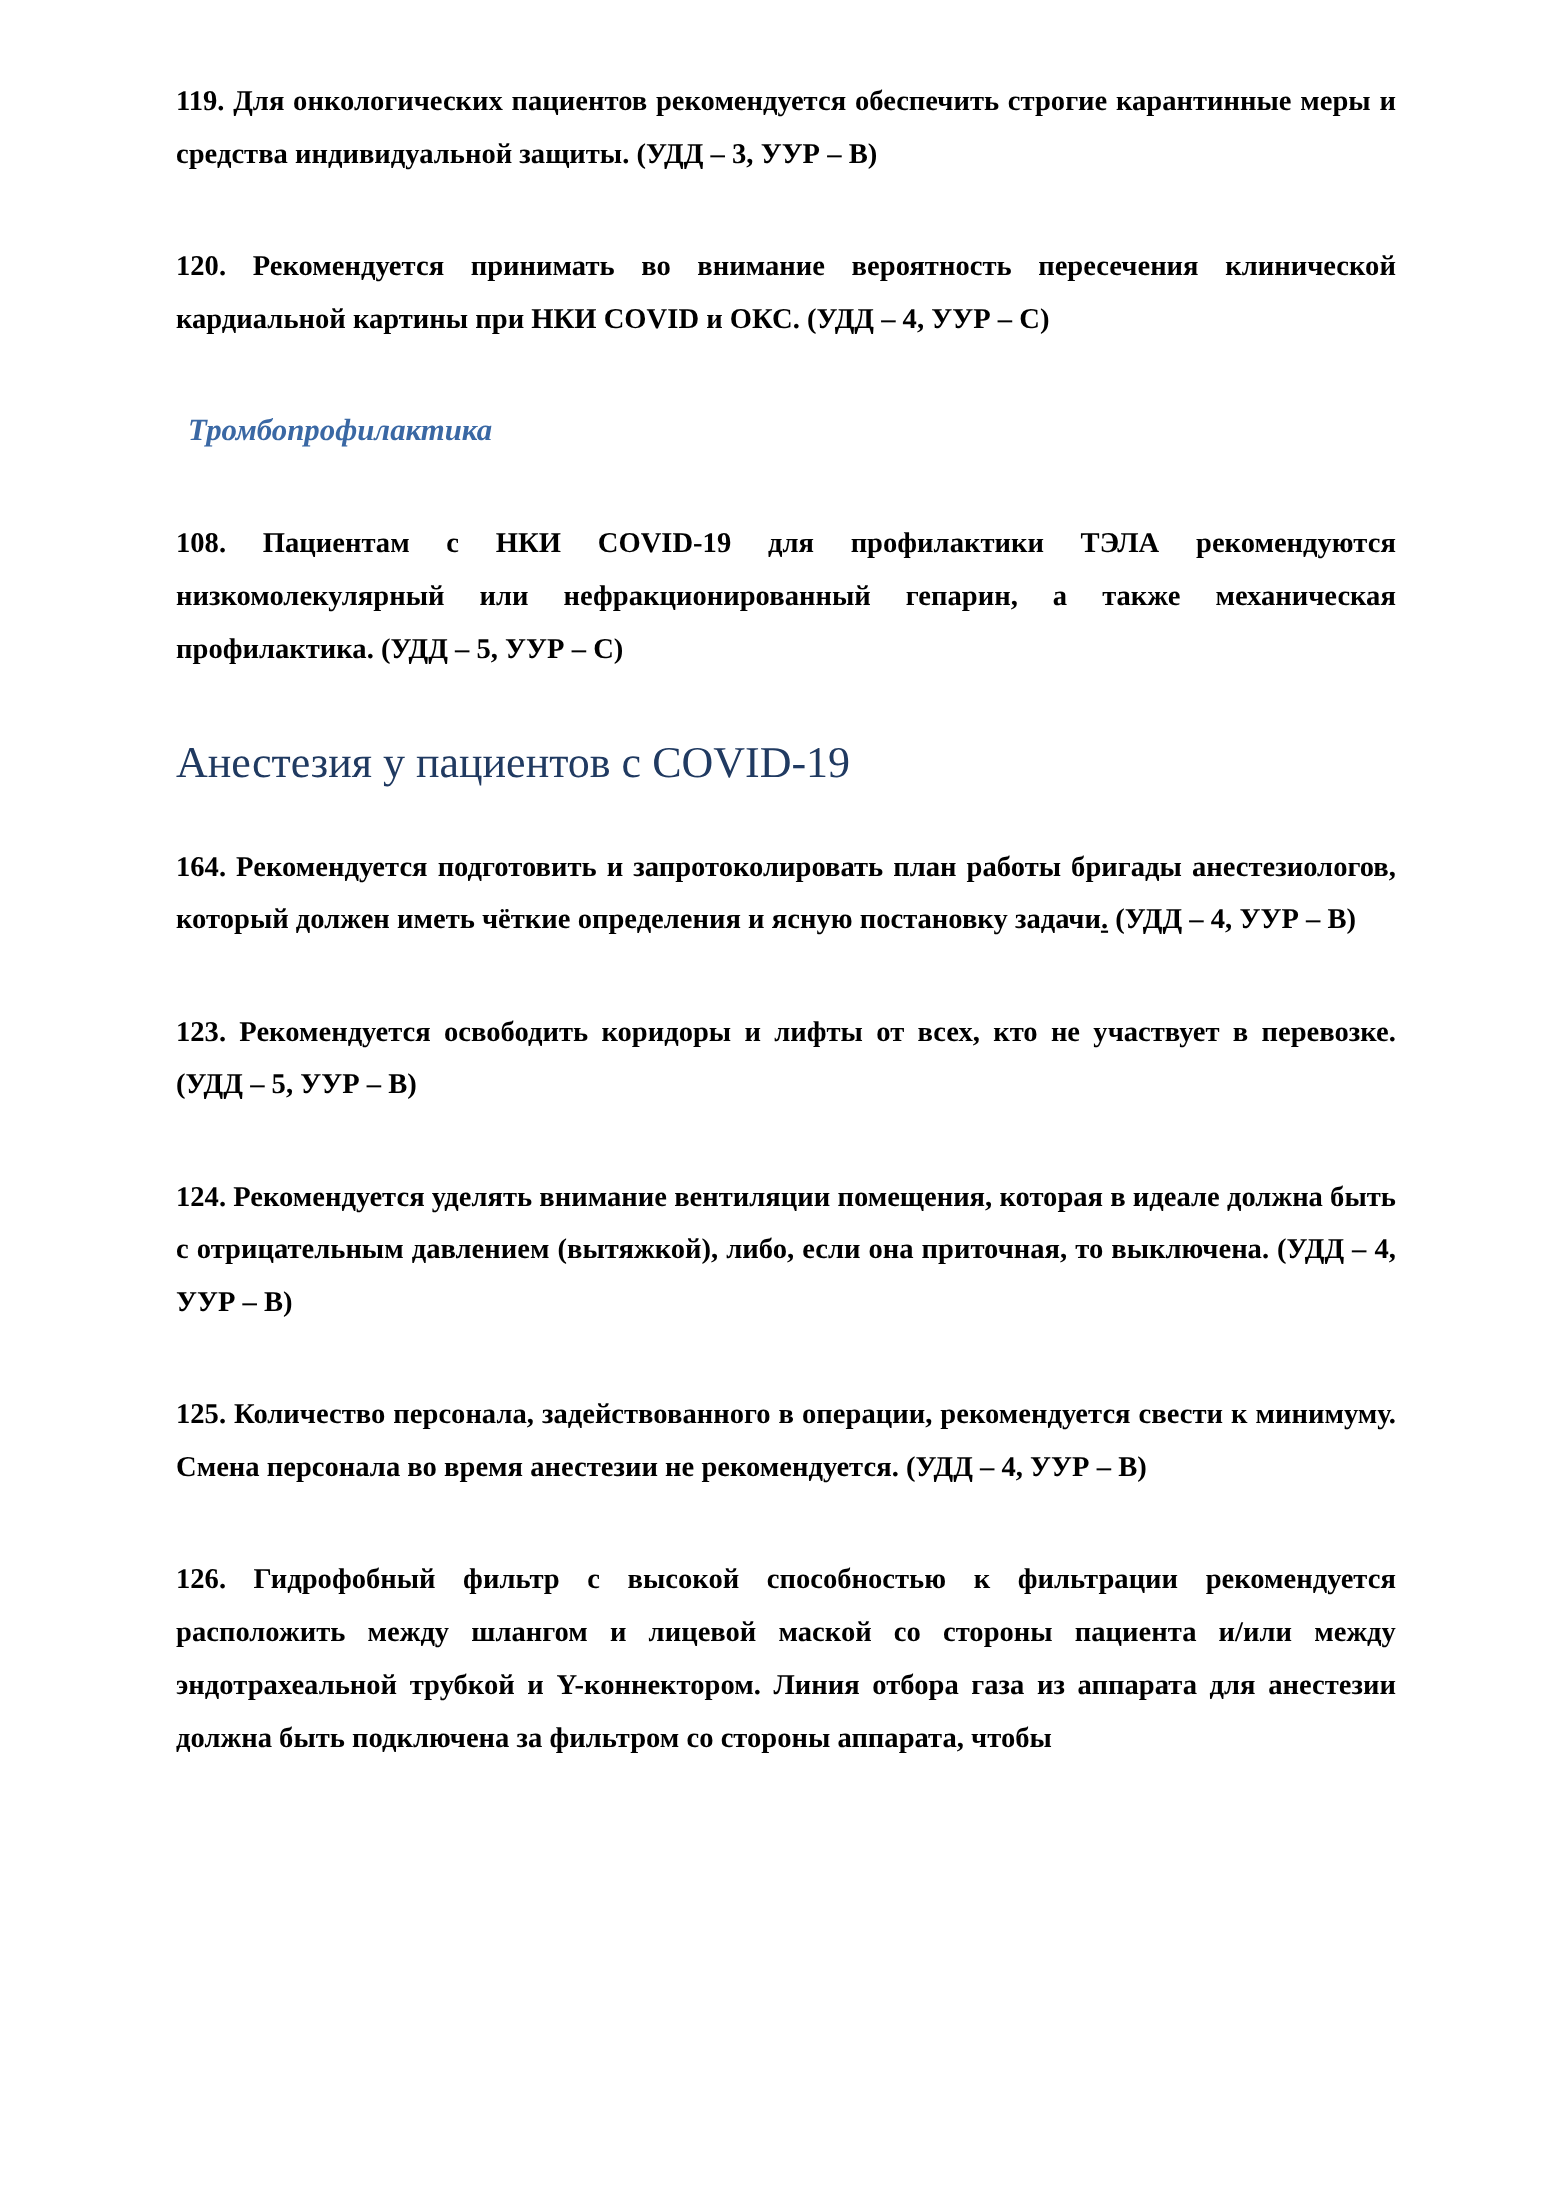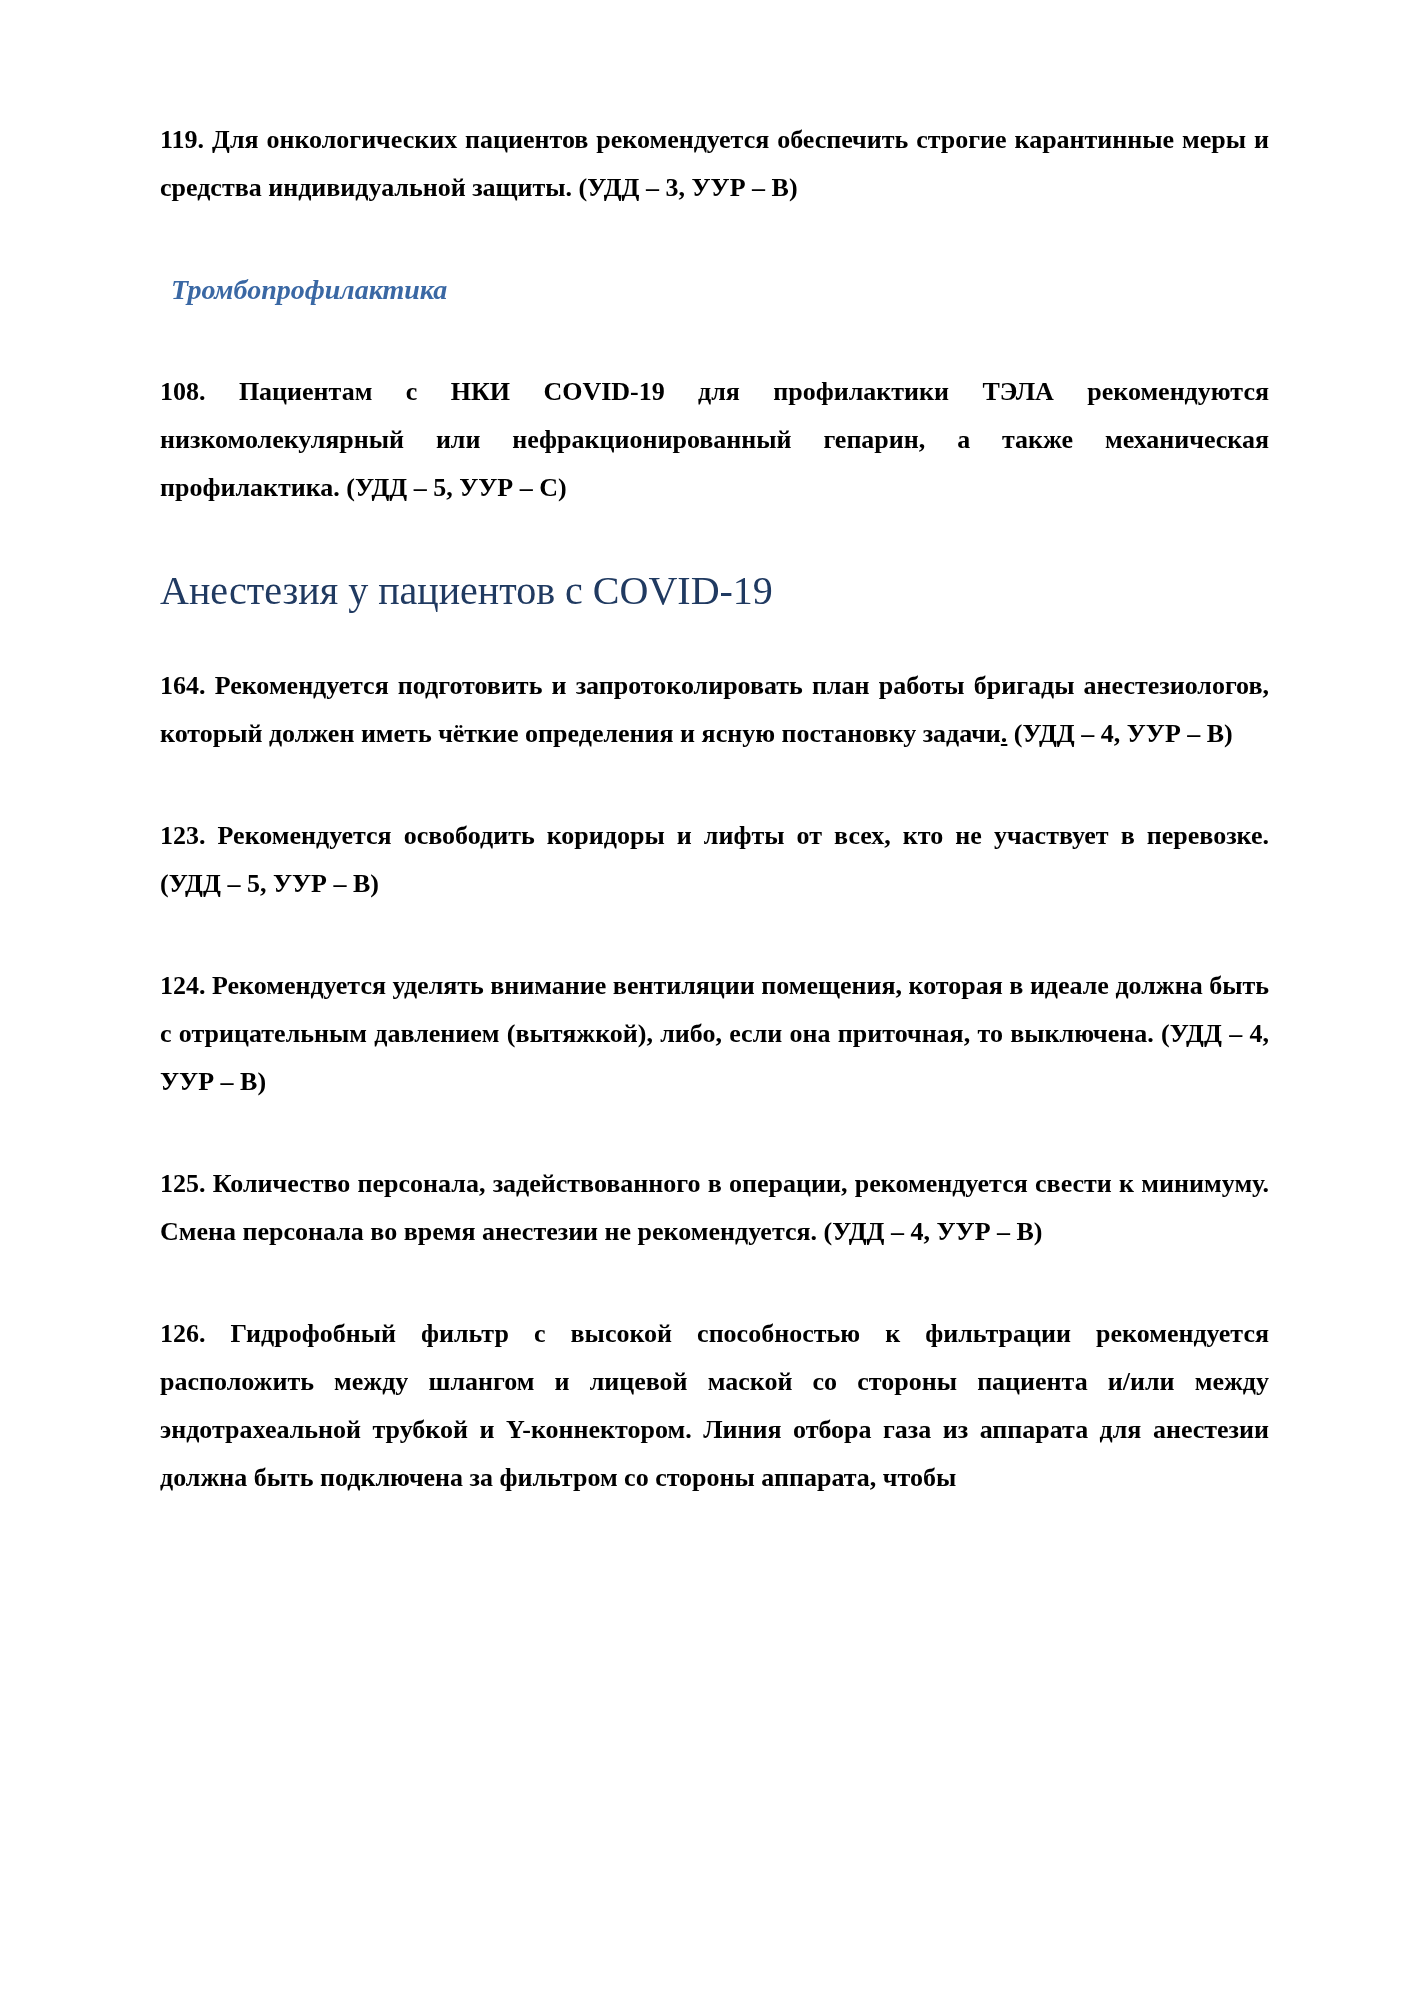--- a/index.html
+++ b/index.html
@@ -10,21 +10,21 @@
   body {
     width: 1413px;
     height: 2000px;
     overflow: hidden;
     font-family: "Liberation Serif", serif;
   }
   .page {
     box-sizing: border-box;
     width: 1413px;
     height: 2000px;
-    padding: 116px 144px 0 160px;
+    padding: 68px 144px 0 160px;
     background: #ffffff;
   }
   .par {
     font-size: 26px;
     font-weight: bold;
     color: #000000;
     line-height: 48px;
     text-align: justify;
     margin: 0 0 54px 0;
   }
@@ -47,20 +47,21 @@
     text-decoration: underline;
   }
 </style>
 </head>
 <body>
 
 <div class="page">
 
   <p class="par">119. Для онкологических пациентов рекомендуется обеспечить строгие карантинные меры и средства индивидуальной защиты. (УДД – 3, УУР – В)</p>
 
+  <p class="par">120. Рекомендуется принимать во внимание вероятность пересечения клинической кардиальной картины при НКИ COVID и ОКС. (УДД – 4, УУР – С)</p>
 
   <h3 class="heading-2">Тромбопрофилактика</h3>
 
   <p class="par">108. Пациентам с НКИ COVID-19 для профилактики ТЭЛА рекомендуются низкомолекулярный или нефракционированный гепарин, а также механическая профилактика. (УДД – 5, УУР – С)</p>
 
   <h1 class="heading-1">Анестезия у пациентов с COVID-19</h1>
 
 
   <p class="par"><span>164. Рекомендуется подготовить и запротоколировать план работы бригады анестезиологов, который должен иметь чёткие определения и ясную постановку задачи</span><span class="underlined">.</span><span> (УДД – 4, УУР – В)</span></p>
 

